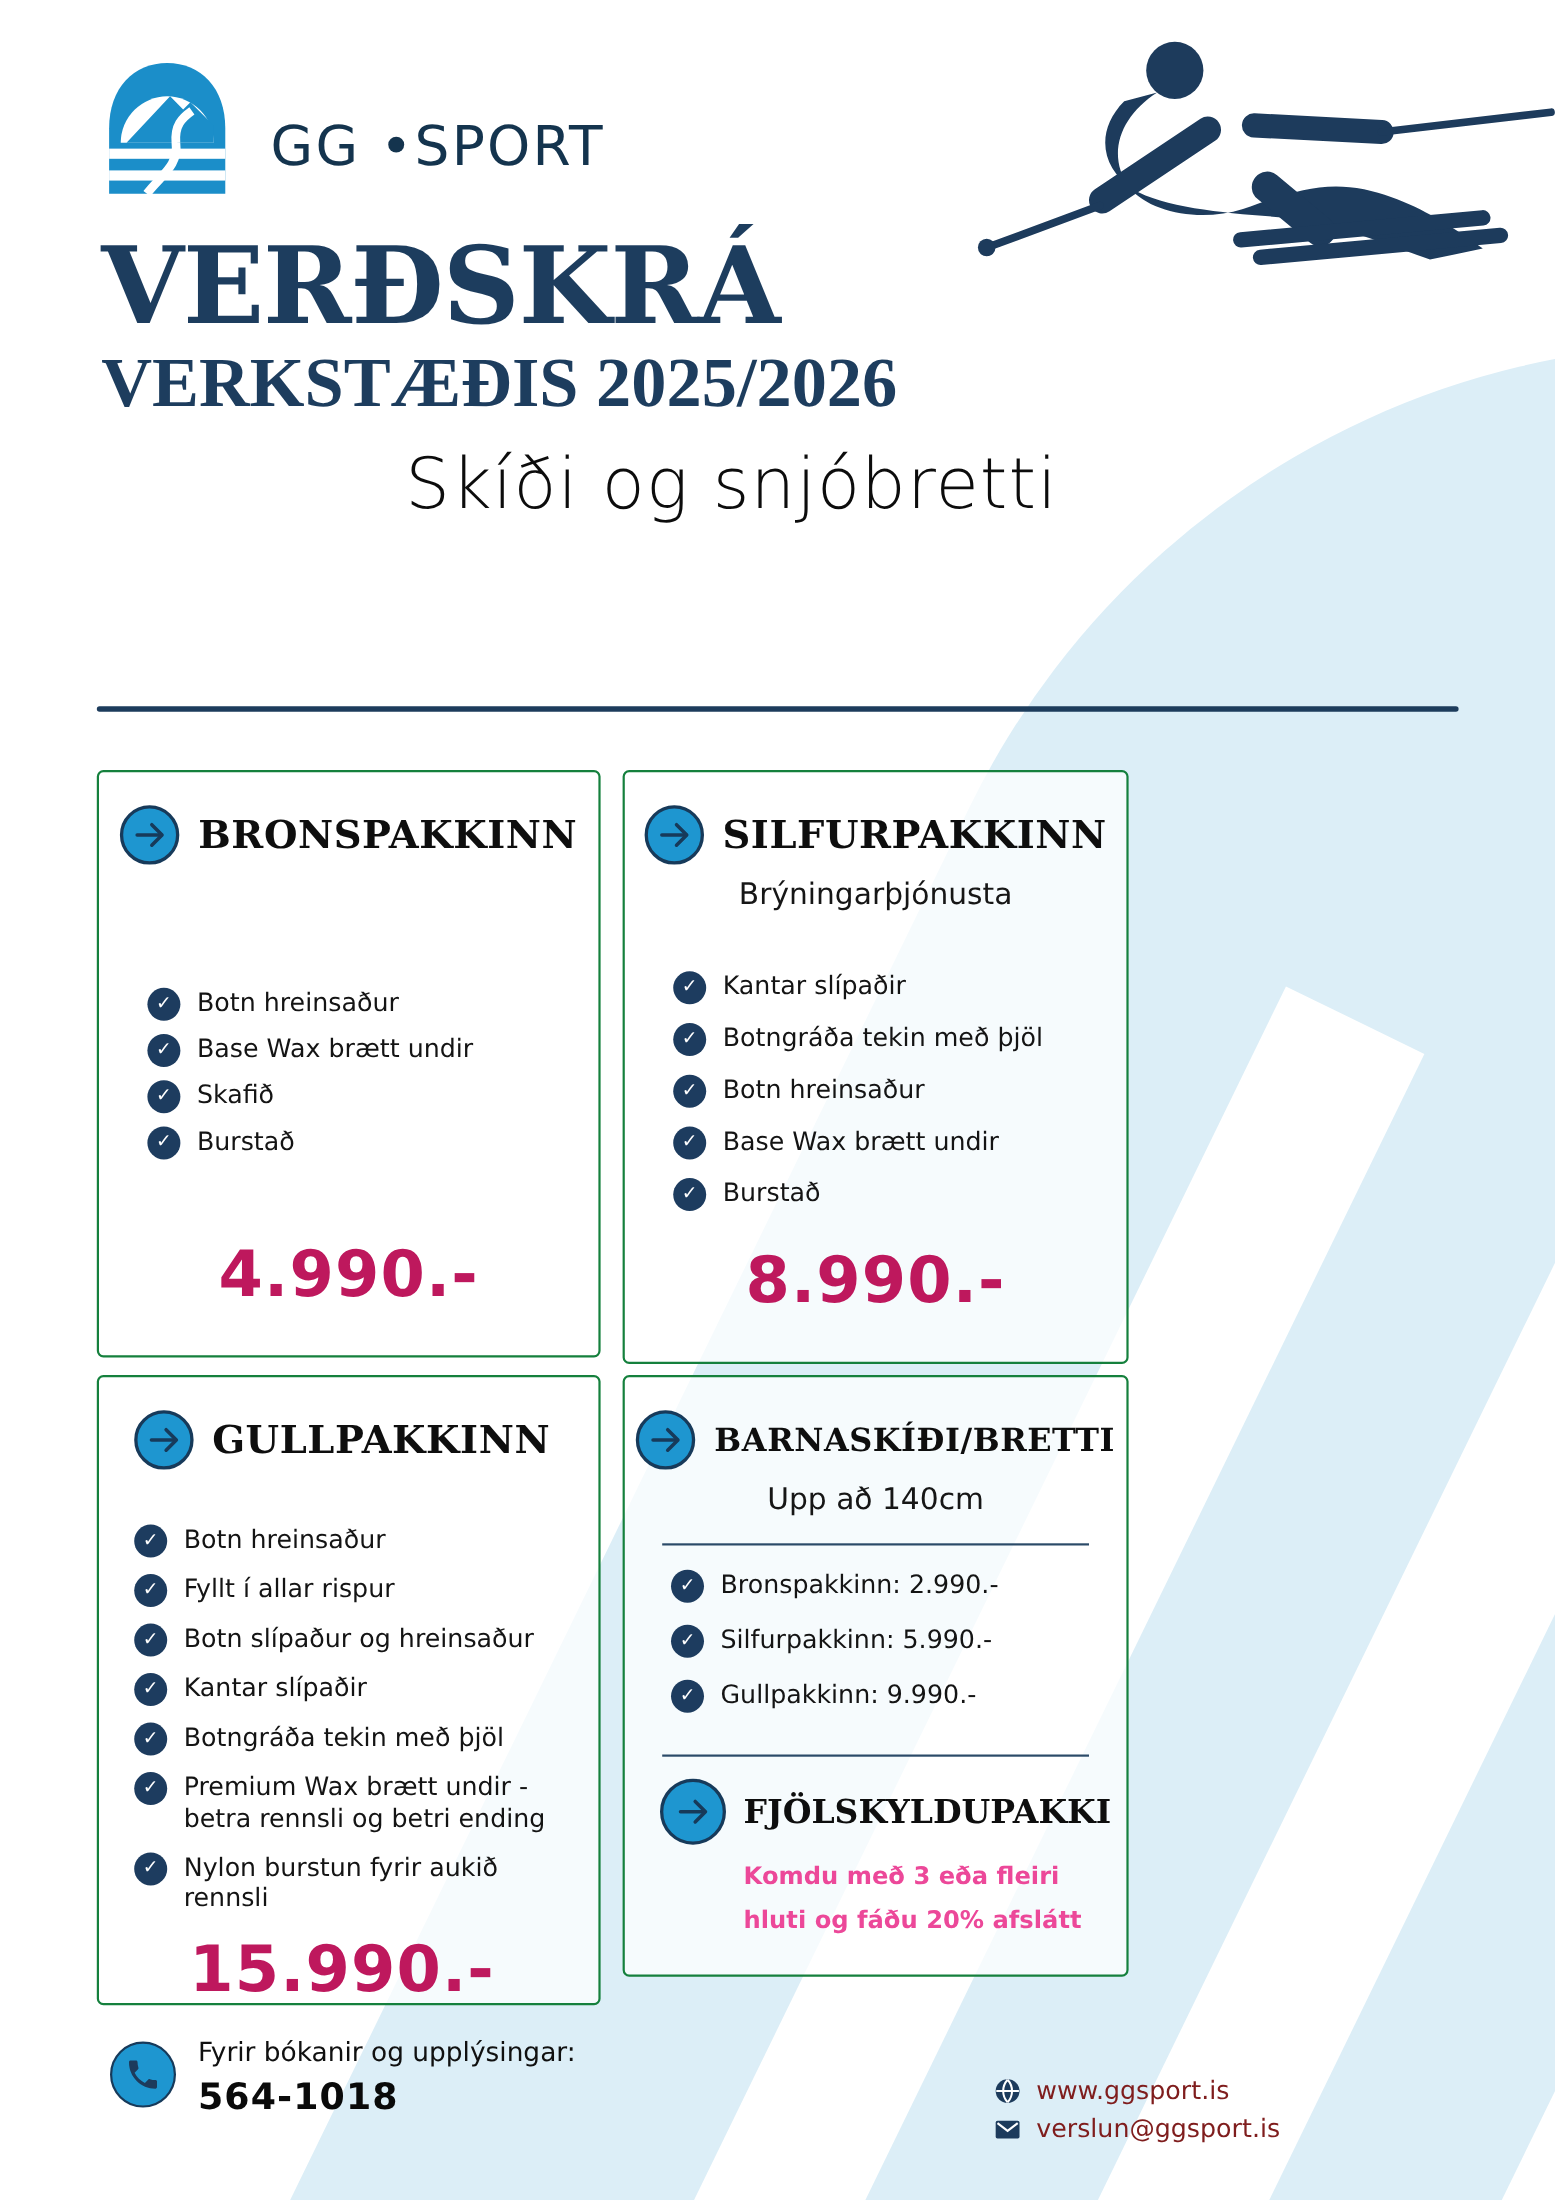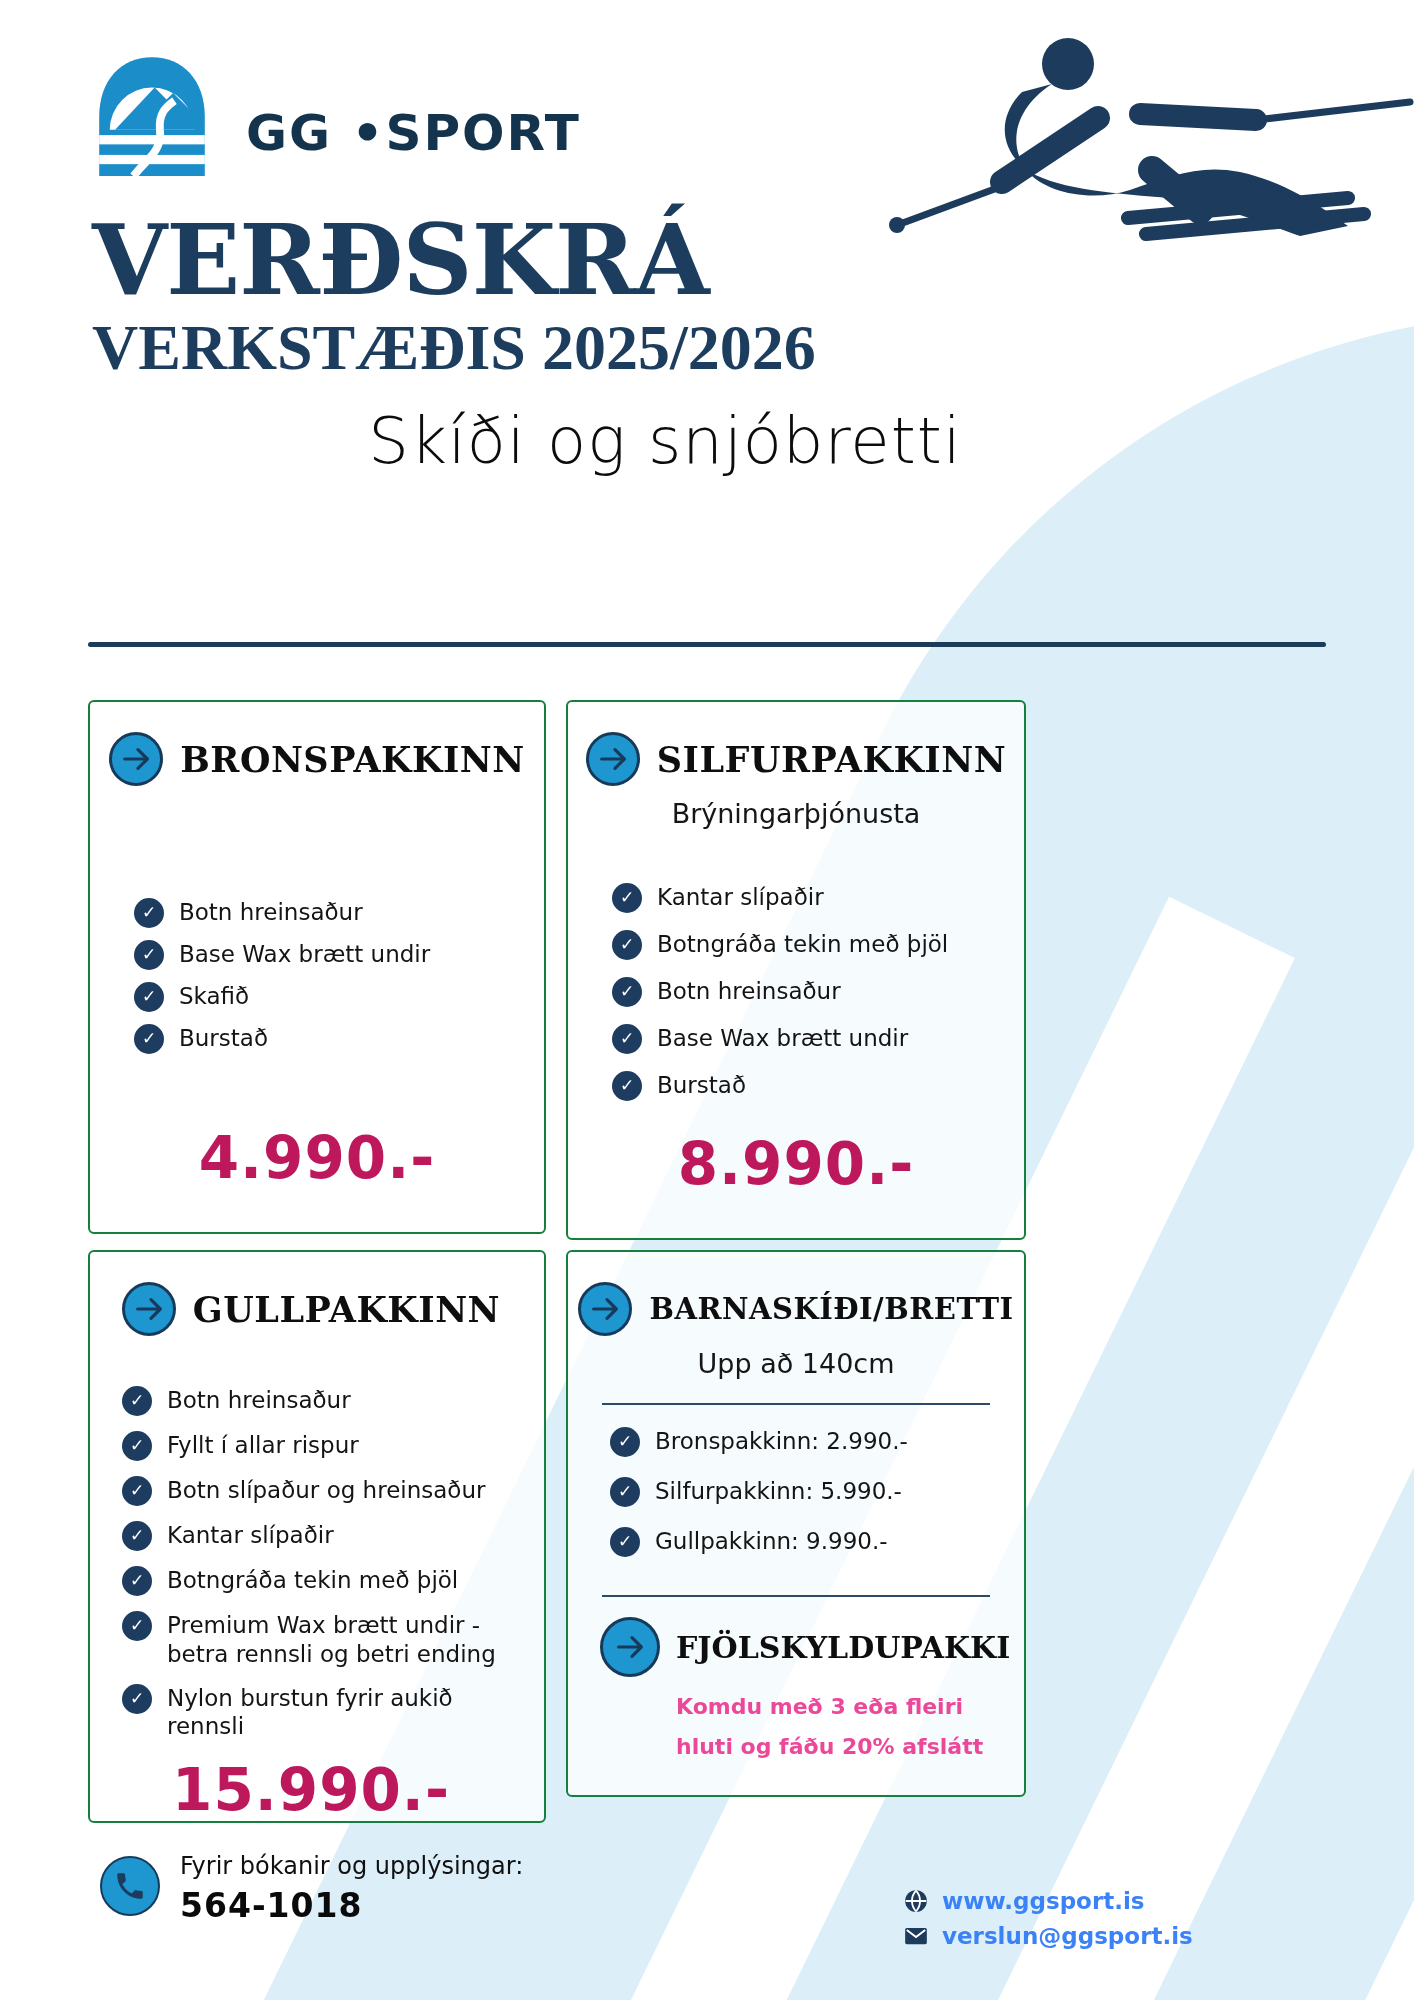--- a/index.html
+++ b/index.html
@@ -7,21 +7,21 @@
     position:relative; width:1414px; height:2000px; overflow:hidden;
     background:#ffffff; font-family:"DejaVu Sans","Liberation Sans",sans-serif;
   }
   
   .watermark { position:absolute; inset:0; z-index:0; pointer-events:none; }
 
   
   .logo { position:absolute; left:86px; top:48px; width:132px; height:132px; z-index:2; }
   .brand {
     position:absolute; left:246px; top:104px; z-index:2;
-    font-size:50px; font-weight:bold; color:#14344e; letter-spacing:2px;
+    font-size:50px; font-weight:normal; color:#14344e; letter-spacing:2px;
   }
   .skier { position:absolute; left:700px; top:22px; width:714px; height:220px; z-index:1; }
 
   .title {
     position:absolute; left:92px; top:212px; z-index:2;
     font-family:"DejaVu Serif","Liberation Serif",serif; font-weight:900;
     font-size:97px; color:#1d3d5e; letter-spacing:-1px; line-height:1;
   }
   .subtitle {
     position:absolute; left:92px; top:316px; z-index:2;
@@ -100,21 +100,21 @@
   
   .footer-left { position:absolute; left:100px; top:1852px; display:flex; gap:20px; z-index:2; }
   .phone-badge {
     width:60px; height:60px; border-radius:50%; background:#1e96d0; border:2px solid #173a5a;
     display:flex; align-items:center; justify-content:center; box-sizing:border-box; margin-top:4px;
   }
   .phone-badge svg { width:34px; height:34px; }
   .phone-label { font-size:24px; color:#101010; }
   .phone-number { font-size:33px; font-weight:bold; color:#0a0a0a; margin-top:6px; letter-spacing:1px; }
   .footer-right { position:absolute; left:903px; top:1888px; z-index:2; display:flex; flex-direction:column; gap:9px; }
-  .footer-row { display:flex; align-items:center; gap:13px; font-size:23px; font-weight:bold; color:#3b82f6; }
+  .footer-row { display:flex; align-items:center; gap:13px; font-size:23px; font-weight:normal; color:#7f1d1d; }
   .footer-row svg { width:26px; height:26px; flex:0 0 auto; }
 </style>
 </head>
 <body>
 
 <div class="page">
 
   <svg class="watermark" width="1414" height="2000" viewBox="0 0 1414 2000">
     <g transform="translate(1210,60) rotate(26)">
       <path d="M0,750 A750,750 0 0 1 1500,750 L1500,2900 L0,2900 Z" fill="#dceef7"></path>

